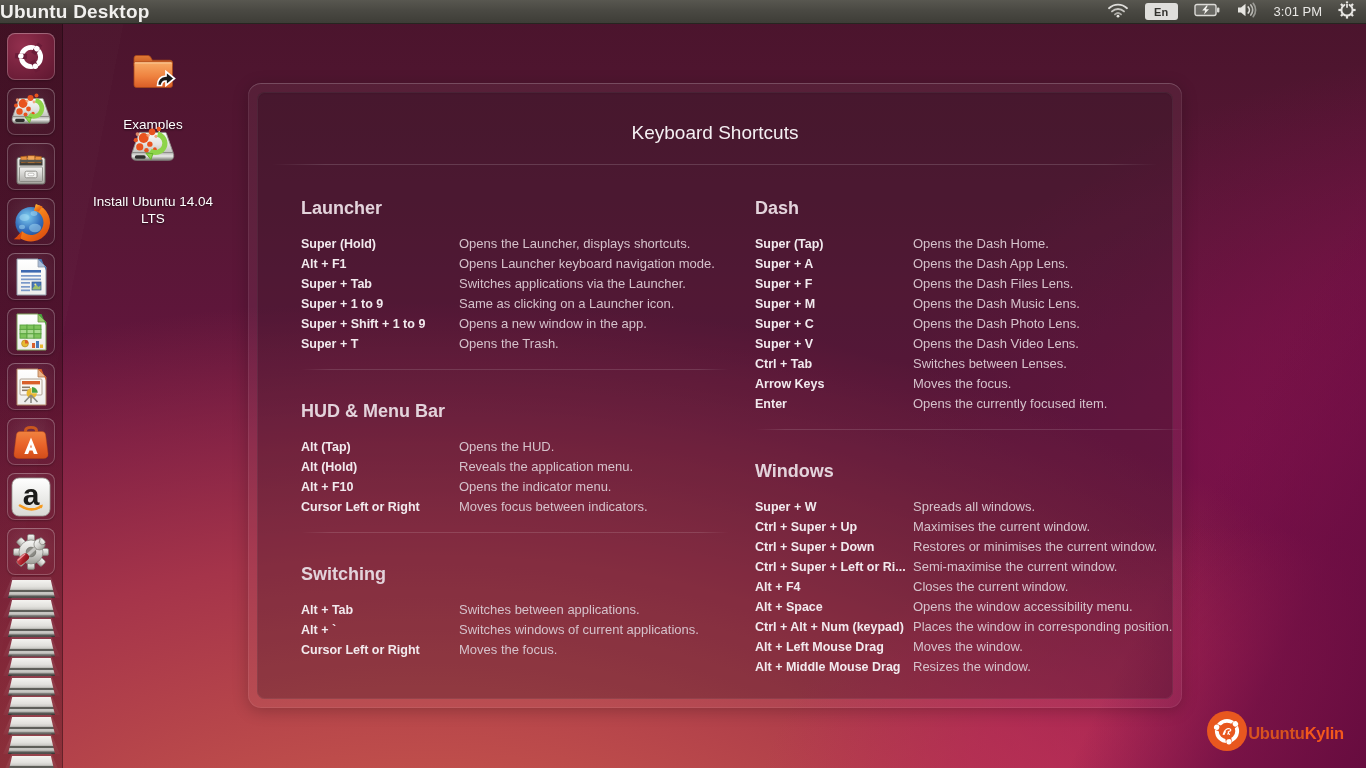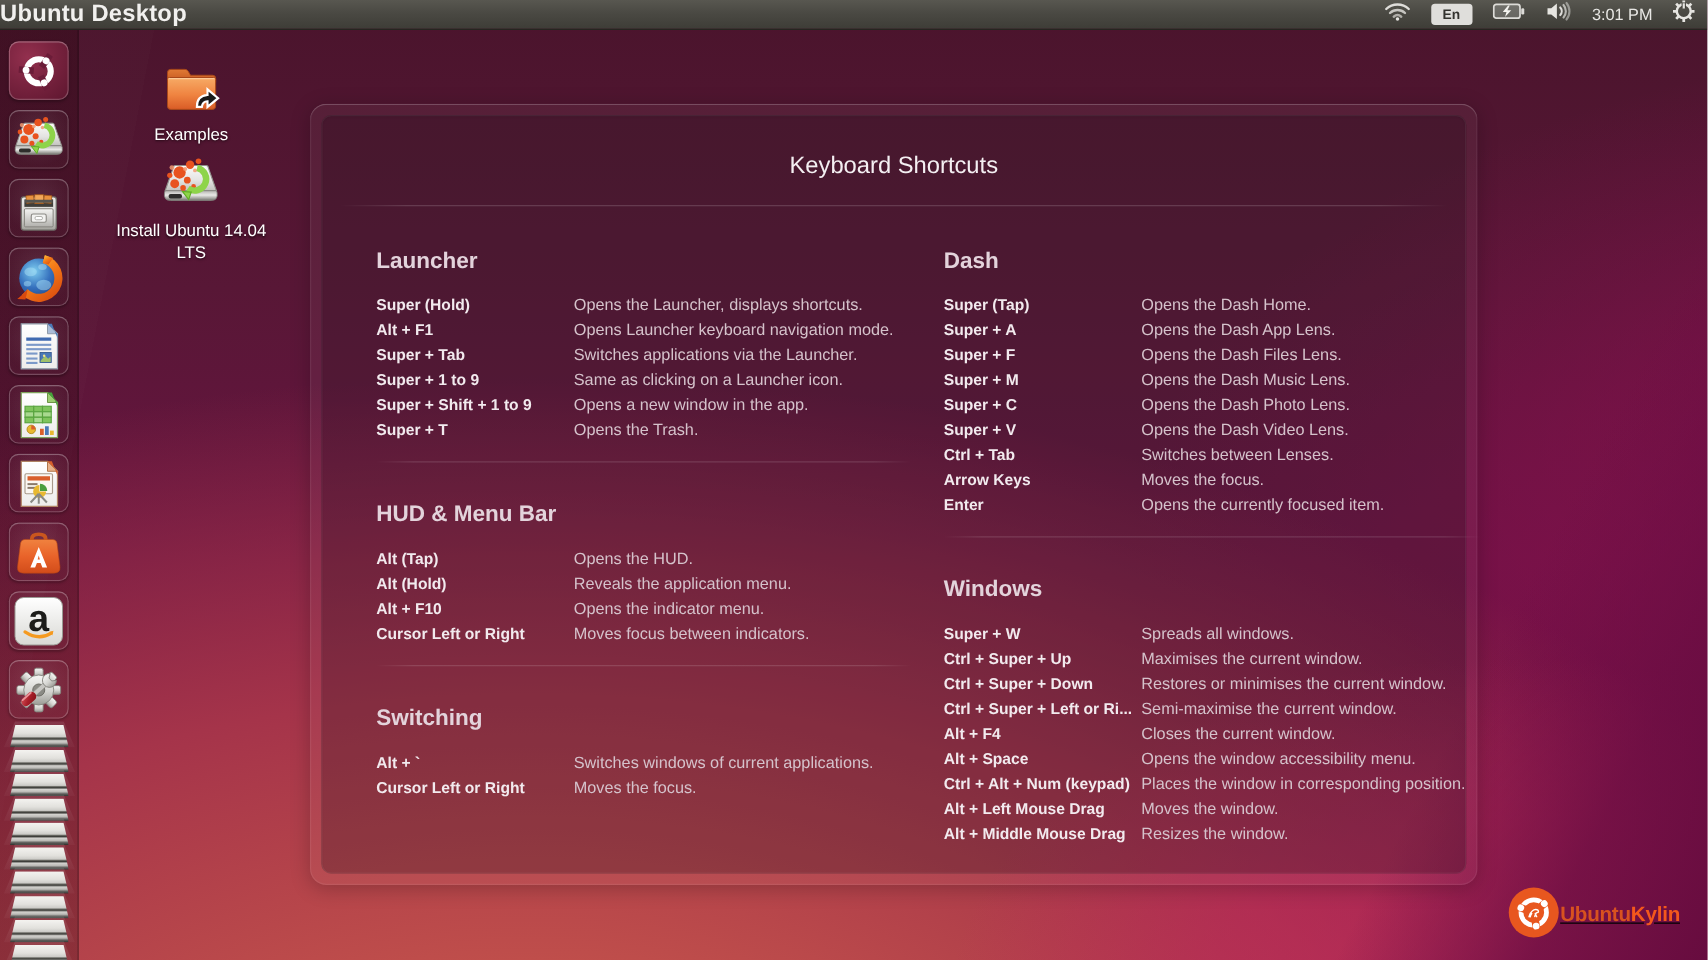--- a/index.html
+++ b/index.html
@@ -81,21 +81,21 @@
     position:absolute; left:1px; right:1px; top:0; bottom:2px;
     clip-path: polygon(9% 0%, 91% 0%, 100% 100%, 0% 100%);
     background: linear-gradient(180deg, #f4f3f0 0%, #e2e1dd 36%, #cccbc7 52%, #6a6a64 57%, #3a3a36 62%, #d2d1cd 70%, #bcbbb7 80%, #636360 89%, #2e2e2b 100%);
   }
 
   
   .desk-icons { position:absolute; left:85px; top:48px; width:136px; z-index:10; }
   .desk-icon { width:136px; text-align:center; color:#ffffff; font-size:13.5px;
     text-shadow:0 1px 2px rgba(0,0,0,0.65); cursor:default; }
   .desk-icon .ic { display:flex; justify-content:center; }
-  .desk-icon .lbl { margin-top:3px; line-height:16.5px; }
+  .desk-icon .lbl { margin-top:20px; line-height:16.5px; }
 
   
   .overlay {
     position:absolute; left:248px; top:83px; width:934px; height:625px;
     border-radius:13px;
     background: rgba(255,255,255,0.045);
     box-shadow: inset 0 1px 0 rgba(255,255,255,0.14), inset 0 0 0 1px rgba(255,255,255,0.07), 0 3px 16px rgba(0,0,0,0.22);
     z-index:20;
   }
   .overlay-inner {
@@ -119,21 +119,21 @@
   .sec-rows { margin-top:17px; }
   .sc-row { display:flex; height:20px; line-height:20px; font-size:13px; }
   .sc-key  { width:158px; flex:0 0 158px; color:#f2eaee; font-weight:bold; font-size:12.5px; white-space:nowrap; overflow:hidden; }
   .sc-desc { color:#d5c2cb; white-space:nowrap; }
   .sec-sep { height:1px; margin-top:15px; margin-bottom:32px;
     background: linear-gradient(90deg, rgba(255,255,255,0) 0%, rgba(255,255,255,0.13) 7%, rgba(255,255,255,0.13) 93%, rgba(255,255,255,0) 100%);
   }
 
   
   .branding { position:absolute; right:22px; bottom:12px; display:flex; align-items:center; z-index:10; }
-  .brand-text { font-size:16.5px; font-weight:bold; margin-left:0; letter-spacing:-0.2px;text-decoration:underline; }
+  .brand-text { font-size:16.5px; font-weight:bold; margin-left:0; letter-spacing:-0.2px; }
   .brand-text .b1 { color:#d8521f; }
   .brand-text .b2 { color:#f4581c; }
 </style>
 </head>
 <body>
 
 <svg width="0" height="0" style="position:absolute" aria-hidden="true">
   <defs>
     <linearGradient id="gDiskTop" x1="0" y1="0" x2="0" y2="1">
       <stop offset="0" stop-color="#fbfbfa"></stop>
@@ -566,20 +566,24 @@
           </div>
           <div class="sc-row">
             <span class="sc-key">Cursor Left or Right</span>
             <span class="sc-desc">Moves focus between indicators.</span>
           </div>
         </div>
         <div class="sec-sep"></div>
         <div class="sec-title">Switching</div>
         <div class="sec-rows">
           <div class="sc-row">
+            <span class="sc-key">Alt + Tab</span>
+            <span class="sc-desc">Switches between applications.</span>
+          </div>
+          <div class="sc-row">
             <span class="sc-key">Alt + `</span>
             <span class="sc-desc">Switches windows of current applications.</span>
           </div>
           <div class="sc-row">
             <span class="sc-key">Cursor Left or Right</span>
             <span class="sc-desc">Moves the focus.</span>
           </div>
         </div>
       </div>
     <div class="col col-right">

